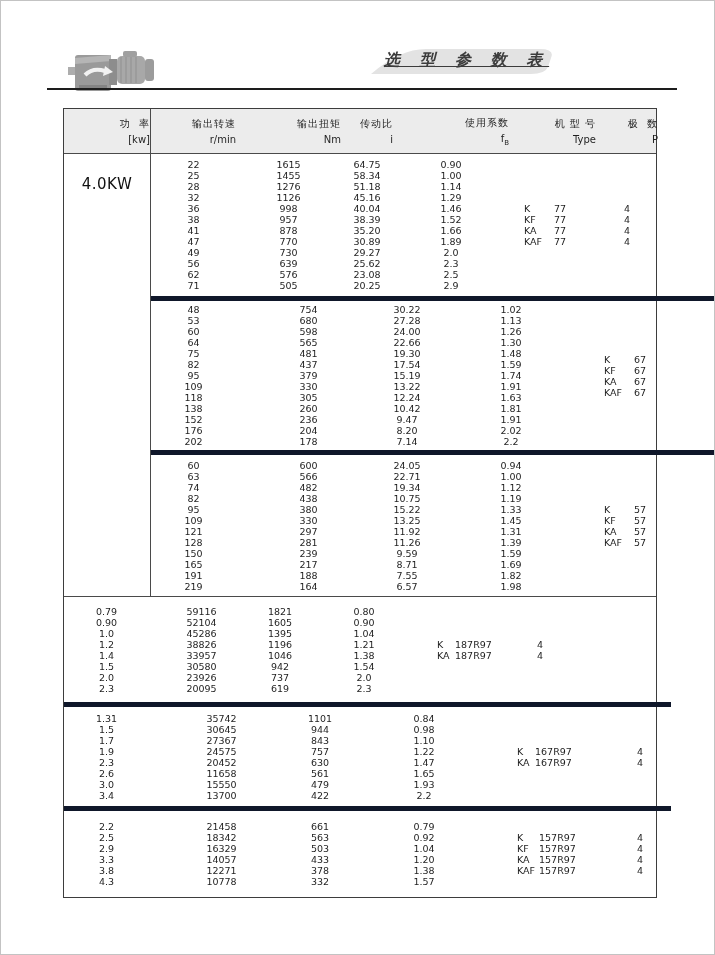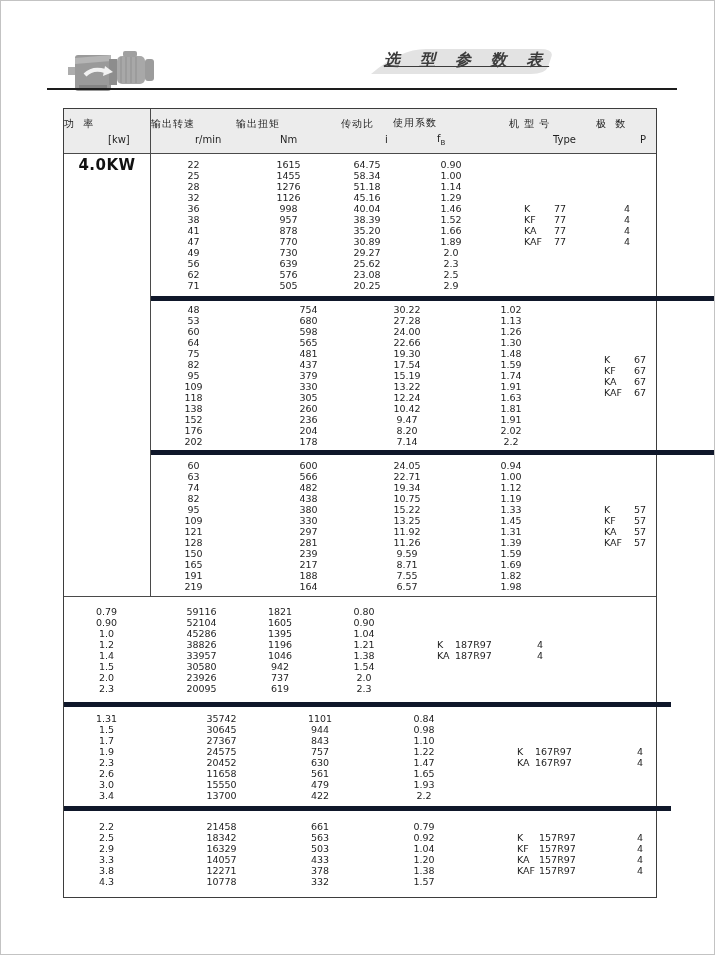--- a/index.html
+++ b/index.html
@@ -33,34 +33,34 @@
     border:1px solid #3d3d3d;
     background:#fff;
   }
   .thead {
     display:grid;
     grid-template-columns:87px 85px 105px 52px 116px 87px 62px;
     height:45px;
     background:#ececec;
     border-bottom:1px solid #4a4a4a;
   }
-  .th { display:flex; flex-direction:column; justify-content:center; align-items:flex-start; gap:3px; }
+  .th { display:flex; flex-direction:column; justify-content:center; align-items:flex-end; gap:3px; }
   .th .zh { font-size:10px; color:#1f1f1f; letter-spacing:1px; white-space:pre; }
   .th .en { font-size:10px; color:#1f1f1f;padding-left:44px; }
   .th .en sub { font-size:7px; }
   .power-th { border-right:1px solid #4a4a4a; }
 
   .section { display:flex; }
   .section + .section { border-top:1px solid #4a4a4a; }
   .power-cell {
     width:87px; flex:0 0 87px;
     border-right:1px solid #4a4a4a;
     text-align:center;
   }
-  .power-label { padding-top:2px; font-size:15px; font-weight:bold; color:#111; letter-spacing:0.5px; }
+  .power-label { padding-top:21px; font-size:15px; font-weight:normal; color:#111; letter-spacing:0.5px; }
   .blocks { flex:1; display:flex; flex-direction:column; }
   .block {
     display:grid;
     grid-template-columns:85px 105px 52px 116px 87px 62px;
   }
   .block + .block { border-top:5px solid #0f172a;gap:20px; }
   .hA{height:142px} .hB{height:154px} .hC{height:146px}
   .hD{height:105px} .hE{height:104px} .hF{height:91px}
 
   .num-col { display:flex; flex-direction:column; justify-content:center; align-items:center; }

